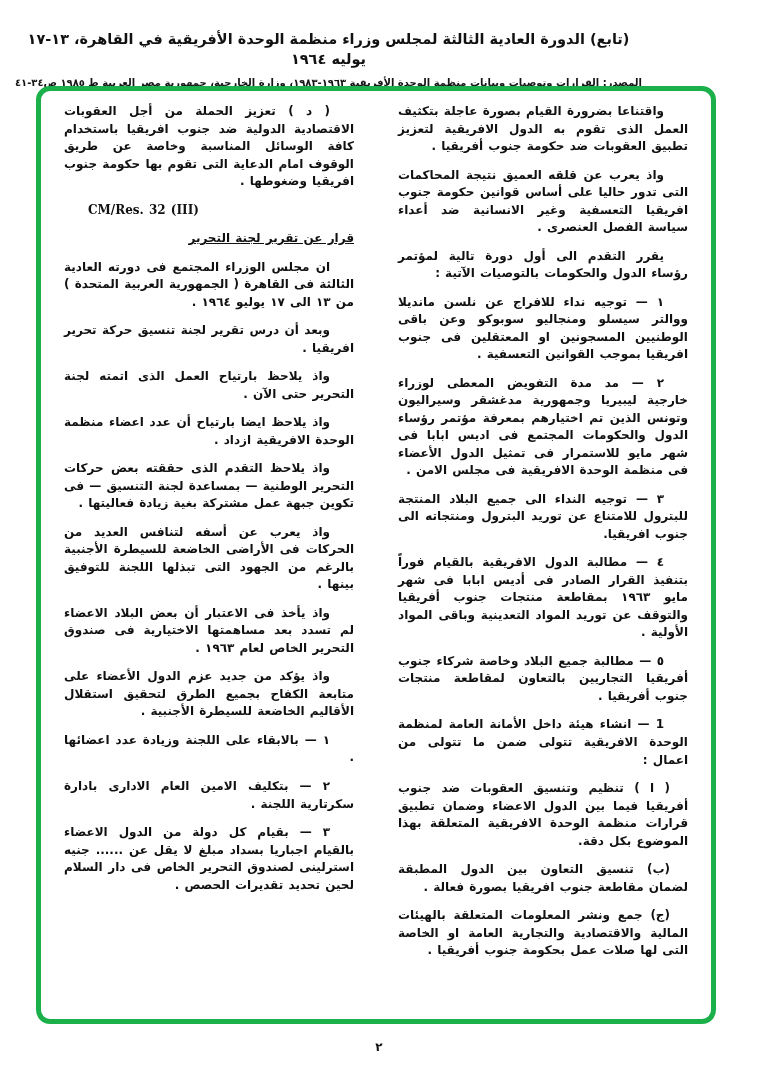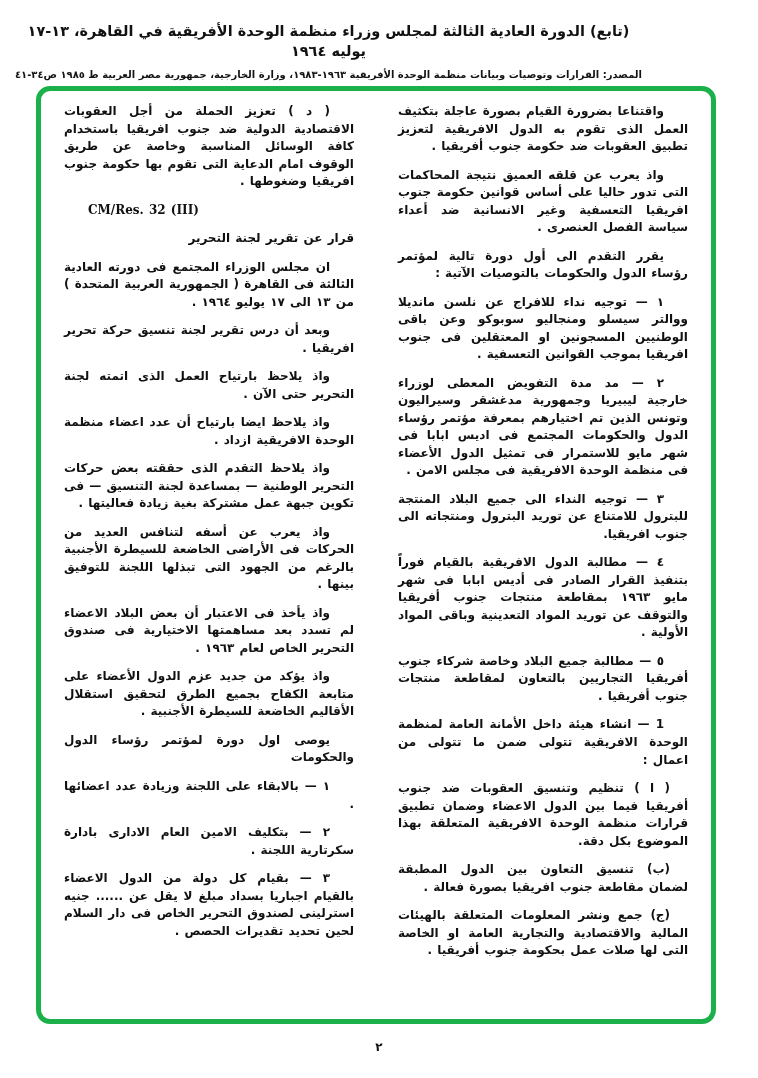--- a/index.html
+++ b/index.html
@@ -3,21 +3,21 @@
 <meta charset="utf-8">
 <style>
   :root { --green:#1bb04a; --ink:#111; }
   * { box-sizing:border-box; }
   html,body { margin:0; padding:0; }
   body {
     width:758px; height:1078px; position:relative; background:#fff;
     font-family:"DejaVu Sans", sans-serif; color:var(--ink);
     -webkit-font-smoothing:antialiased;
   }
-  .page-header { position:absolute; top:21px; left:0; width:657px; text-align:center; }
+  .page-header { position:absolute; top:29px; left:0; width:657px; text-align:center; }
   .doc-title {
     font-size:14.5px; font-weight:bold; letter-spacing:0; direction:rtl;
     margin:0 20px; line-height:1.4;
   }
   .doc-source {
     font-size:10px; font-weight:bold; direction:rtl; margin-top:7px; color:#141414;
   }
   .doc-frame {
     position:absolute; left:36px; top:86px; width:680px; height:938px;
     border:5px solid var(--green); border-radius:14px; background:#fff;
@@ -32,20 +32,21 @@
     text-align:justify; text-indent:24px; word-spacing:1px;
   }
   .col p.subitem { text-indent:18px; }
   .res-ref {
     direction:ltr; text-align:left; font-weight:bold; font-size:13px;
     margin:26px 0 24px; text-indent:0; font-family:"DejaVu Serif", serif;
   }
   .section-heading {
     text-align:center; font-weight:bold; font-size:13.5px; margin:0 0 22px;
     text-indent:0 !important;
+    text-decoration:underline;
   }
   .page-number {
     position:absolute; left:0; width:758px; top:1040px; text-align:center;
     font-size:12px; font-weight:bold;
   }
 </style>
 </head>
 <body>
 
 <header class="page-header">
@@ -76,21 +77,20 @@
       <p class="res-ref">CM/Res. 32 (III)</p>
       <p class="section-heading">قرار عن تقرير لجنة التحرير</p>
       <p>ان مجلس الوزراء المجتمع فى دورته العادية الثالثة فى القاهرة ( الجمهورية العربية المتحدة ) من ١٣ الى ١٧ يوليو ١٩٦٤ .</p>
       <p>وبعد أن درس تقرير لجنة تنسيق حركة تحرير افريقيا .</p>
       <p>واذ يلاحظ بارتياح العمل الذى اتمته لجنة التحرير حتى الآن .</p>
       <p>واذ يلاحظ ايضا بارتياح أن عدد اعضاء منظمة الوحدة الافريقية ازداد .</p>
       <p>واذ يلاحظ التقدم الذى حققته بعض حركات التحرير الوطنية — بمساعدة لجنة التنسيق — فى تكوين جبهة عمل مشتركة بغية زيادة فعاليتها .</p>
       <p>واذ يعرب عن أسفه لتنافس العديد من الحركات فى الأراضى الخاضعة للسيطرة الأجنبية بالرغم من الجهود التى تبذلها اللجنة للتوفيق بينها .</p>
       <p>واذ يأخذ فى الاعتبار أن بعض البلاد الاعضاء لم تسدد بعد مساهمتها الاختيارية فى صندوق التحرير الخاص لعام ١٩٦٣ .</p>
       <p>واذ يؤكد من جديد عزم الدول الأعضاء على متابعة الكفاح بجميع الطرق لتحقيق استقلال الأقاليم الخاضعة للسيطرة الأجنبية .</p>
-      <p>يوصى اول دورة لمؤتمر رؤساء الدول والحكومات</p>
       <p>١ — بالابقاء على اللجنة وزيادة عدد اعضائها .</p>
       <p>٢ — بتكليف الامين العام الادارى بادارة سكرتارية اللجنة .</p>
       <p>٣ — بقيام كل دولة من الدول الاعضاء بالقيام اجباريا بسداد مبلغ لا يقل عن ...... جنيه استرلينى لصندوق التحرير الخاص فى دار السلام لحين تحديد تقديرات الحصص .</p>
     </div>
 
   </div>
 </div>
 
 <div class="page-number">٢</div>
 

